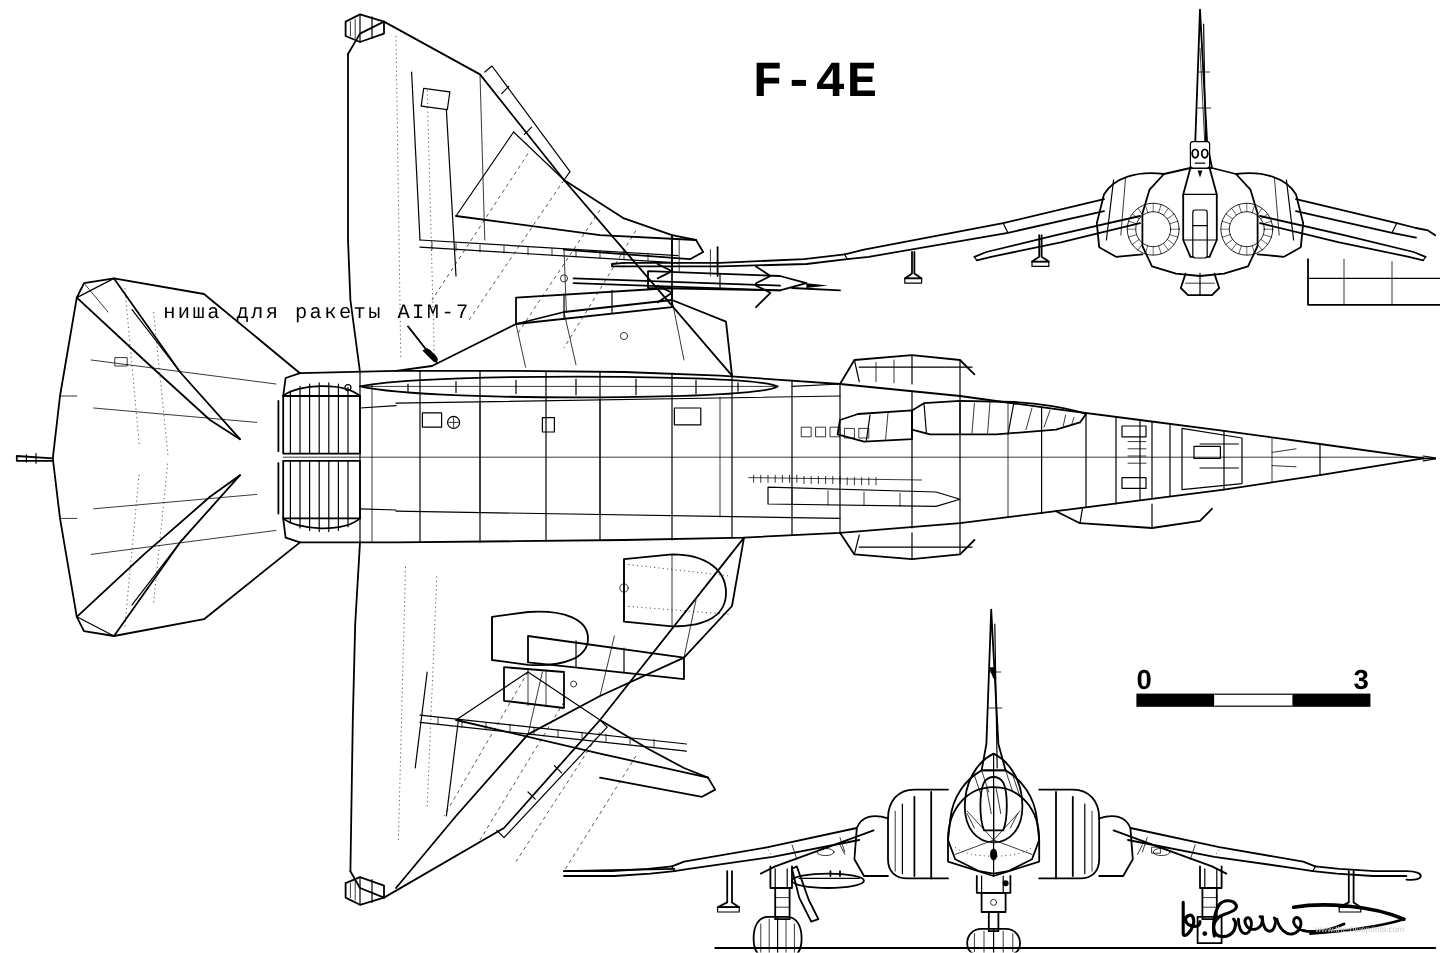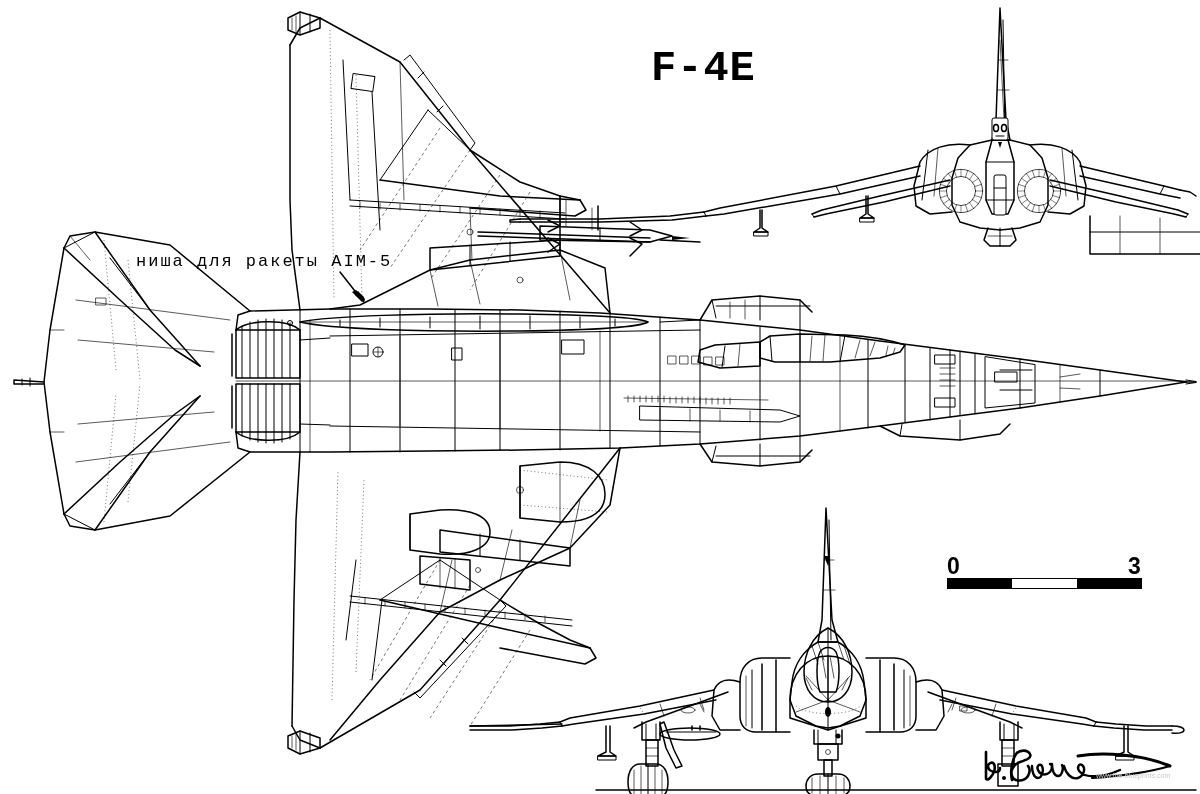--- a/index.html
+++ b/index.html
@@ -28,21 +28,20 @@
     white-space: nowrap;
     -webkit-font-smoothing: none;
   }
   #title-text {
     left: 627px;
     top: 45px;
     font-size: 42px;
     font-weight: bold;
     letter-spacing: 1px;
     font-family: "Liberation Mono", "DejaVu Sans Mono", monospace;
-    margin-left: 24px;
   }
   #annotation-text {
     left: 136px;
     top: 252px;
     font-size: 17px;
     letter-spacing: 2.0px;
     font-family: "Liberation Mono", "DejaVu Sans Mono", monospace;
   }
   #scale-min {
     left: 947px;
@@ -668,21 +667,21 @@
       <path fill="none" stroke="#000" stroke-width="2.4" stroke-linecap="round" stroke-linejoin="round" d="M82,18 C84,26 90,32 96,30 C102,28 104,20 100,17 C97,15 94,20 98,24
                C104,30 120,30 138,22"></path>
       <path fill="none" stroke="#000" stroke-width="3" stroke-linecap="round" d="M96,8 C120,4 160,6 188,18"></path>
       <path fill="none" stroke="#000" stroke-width="2.2" stroke-linecap="round" d="M188,18 C168,24 140,28 110,30"></path>
     </g>
 
   </svg>
 
   <div class="lbl" id="title-text">F-4E</div>
 
-  <div class="lbl" id="annotation-text">ниша для ракеты AIM-5</div>
+  <div class="lbl" id="annotation-text">ниша для ракеты AIM-7</div>
 
   <div class="lbl" id="scale-min">0</div>
 
   <div class="lbl" id="scale-max">3</div>
 
   <div class="scalebar">
     <div class="scale-seg-dark"></div>
     <div class="scale-seg-light"></div>
     <div class="scale-seg-dark"></div>
   </div>

